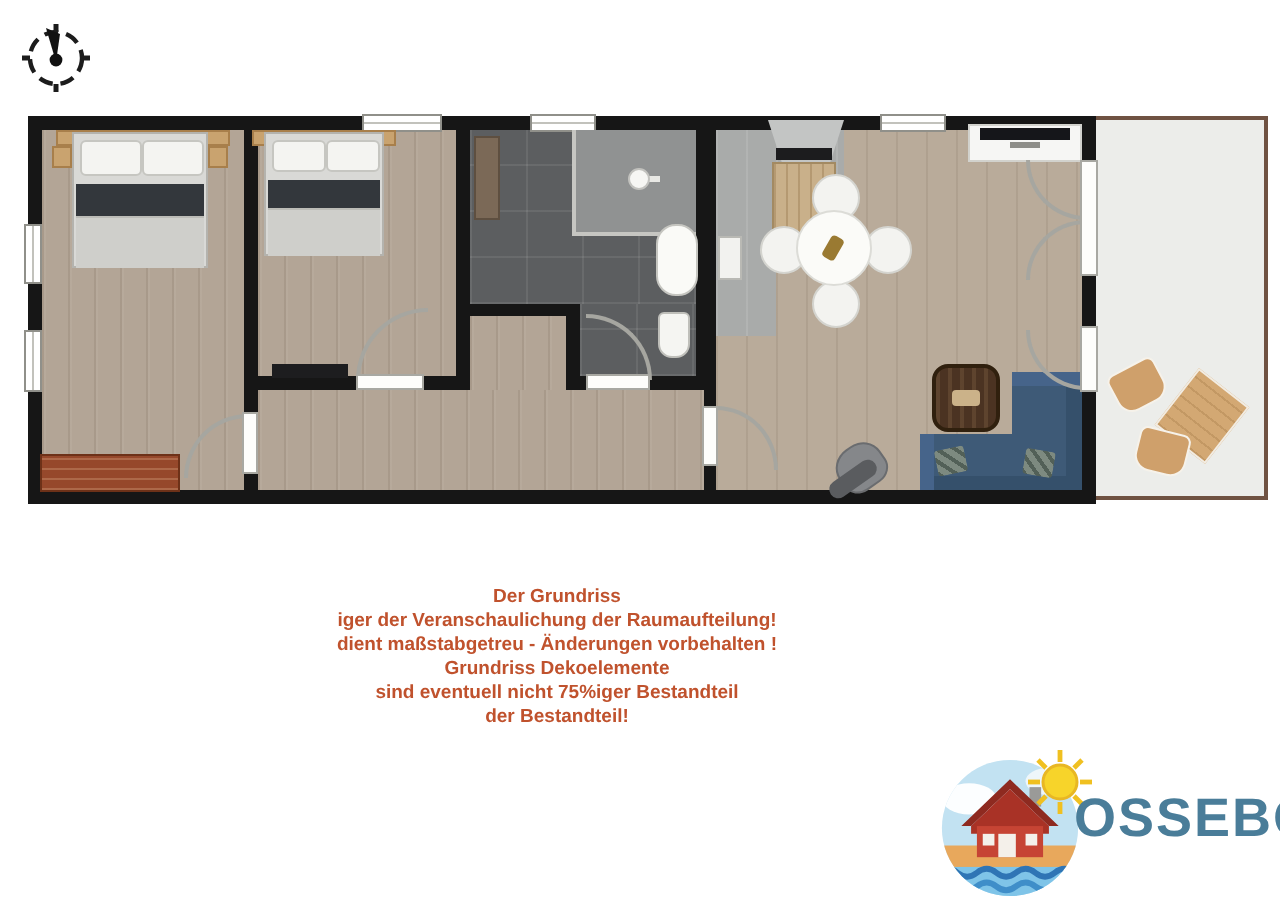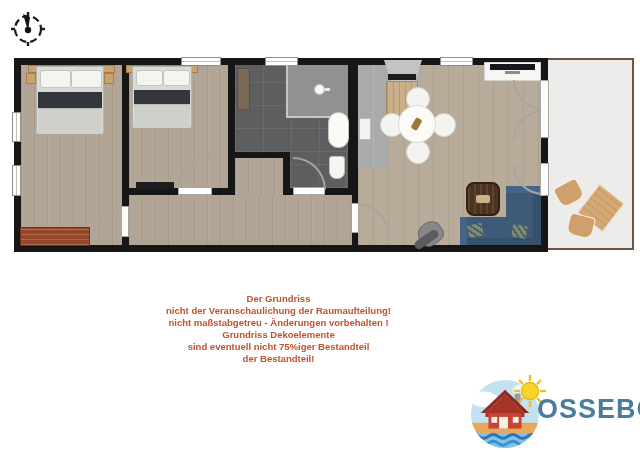--- a/index.html
+++ b/index.html
@@ -151,22 +151,22 @@
   <div class="abs leaf" style="left:351px;top:203px;width:8px;height:30px;"></div>
 
   <div class="abs arc-bl" style="left:513px;top:80px;width:28px;height:28px;"></div>
   <div class="abs arc-tl" style="left:513px;top:110px;width:28px;height:28px;"></div>
   <div class="abs leaf" style="left:540px;top:80px;width:9px;height:58px;"></div>
   <div class="abs arc-bl" style="left:513px;top:165px;width:28px;height:28px;"></div>
   <div class="abs leaf" style="left:540px;top:163px;width:9px;height:33px;"></div>
 
   <div id="disclaimer" class="abs" style="left:96px;top:261px;width:365px;margin-top:32px;">
     <div>Der Grundriss</div>
-    <div>nicht der Veranschaulichung der Raumaufteilung!</div>
-    <div>nicht maßstabgetreu - Änderungen vorbehalten !</div>
+    <div>iger der Veranschaulichung der Raumaufteilung!</div>
+    <div>dient maßstabgetreu - Änderungen vorbehalten !</div>
     <div>Grundriss Dekoelemente</div>
     <div>sind eventuell nicht 75%iger Bestandteil</div>
     <div>der Bestandteil!</div>
   </div>
 
   <div class="abs" style="left:445px;top:374px;width:195px;height:76px;">
     <svg class="abs" style="left:24px;top:4px;" width="72" height="72" viewBox="0 0 74 74">
       <defs>
           <clipPath id="logoClip">
             <circle cx="37" cy="37" r="35"></circle>

